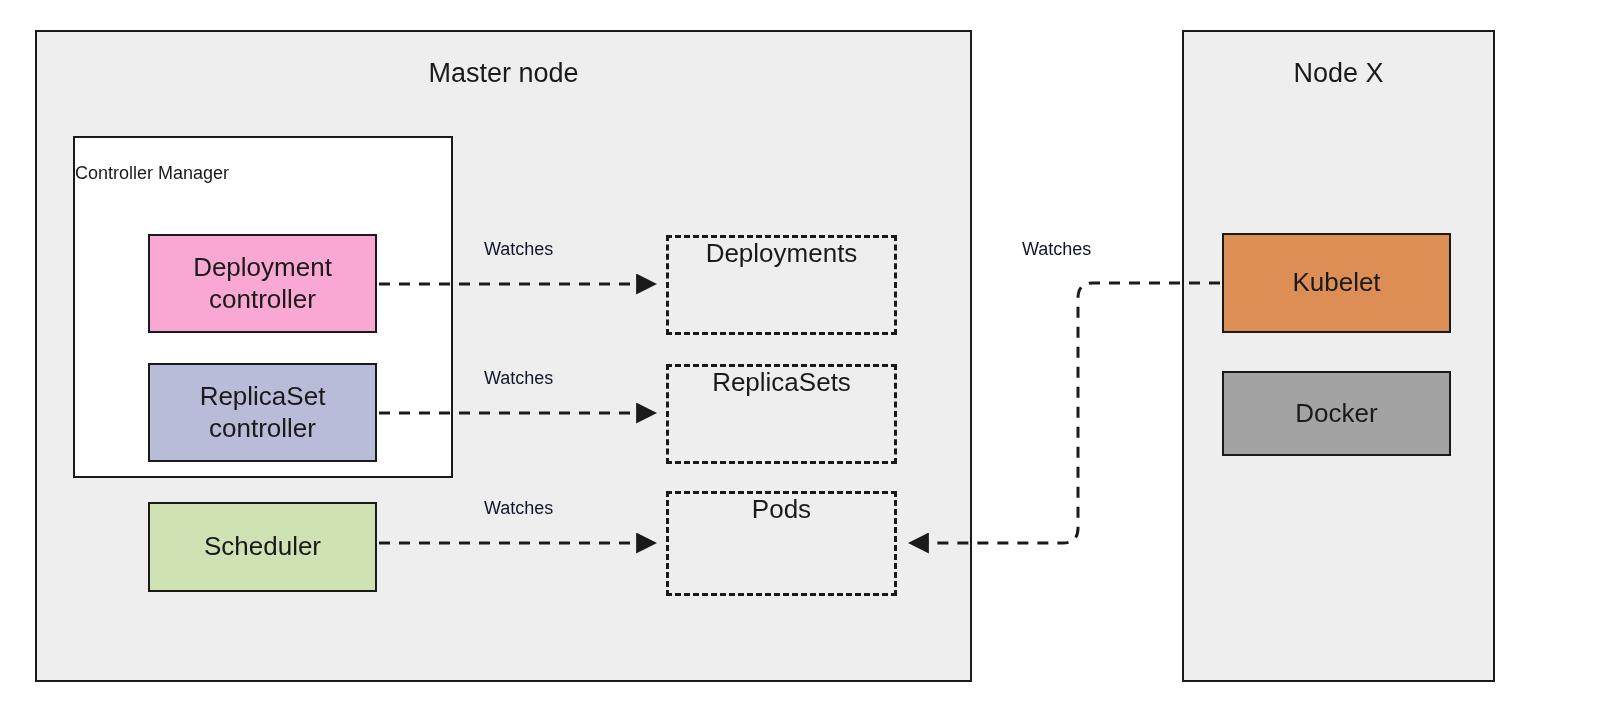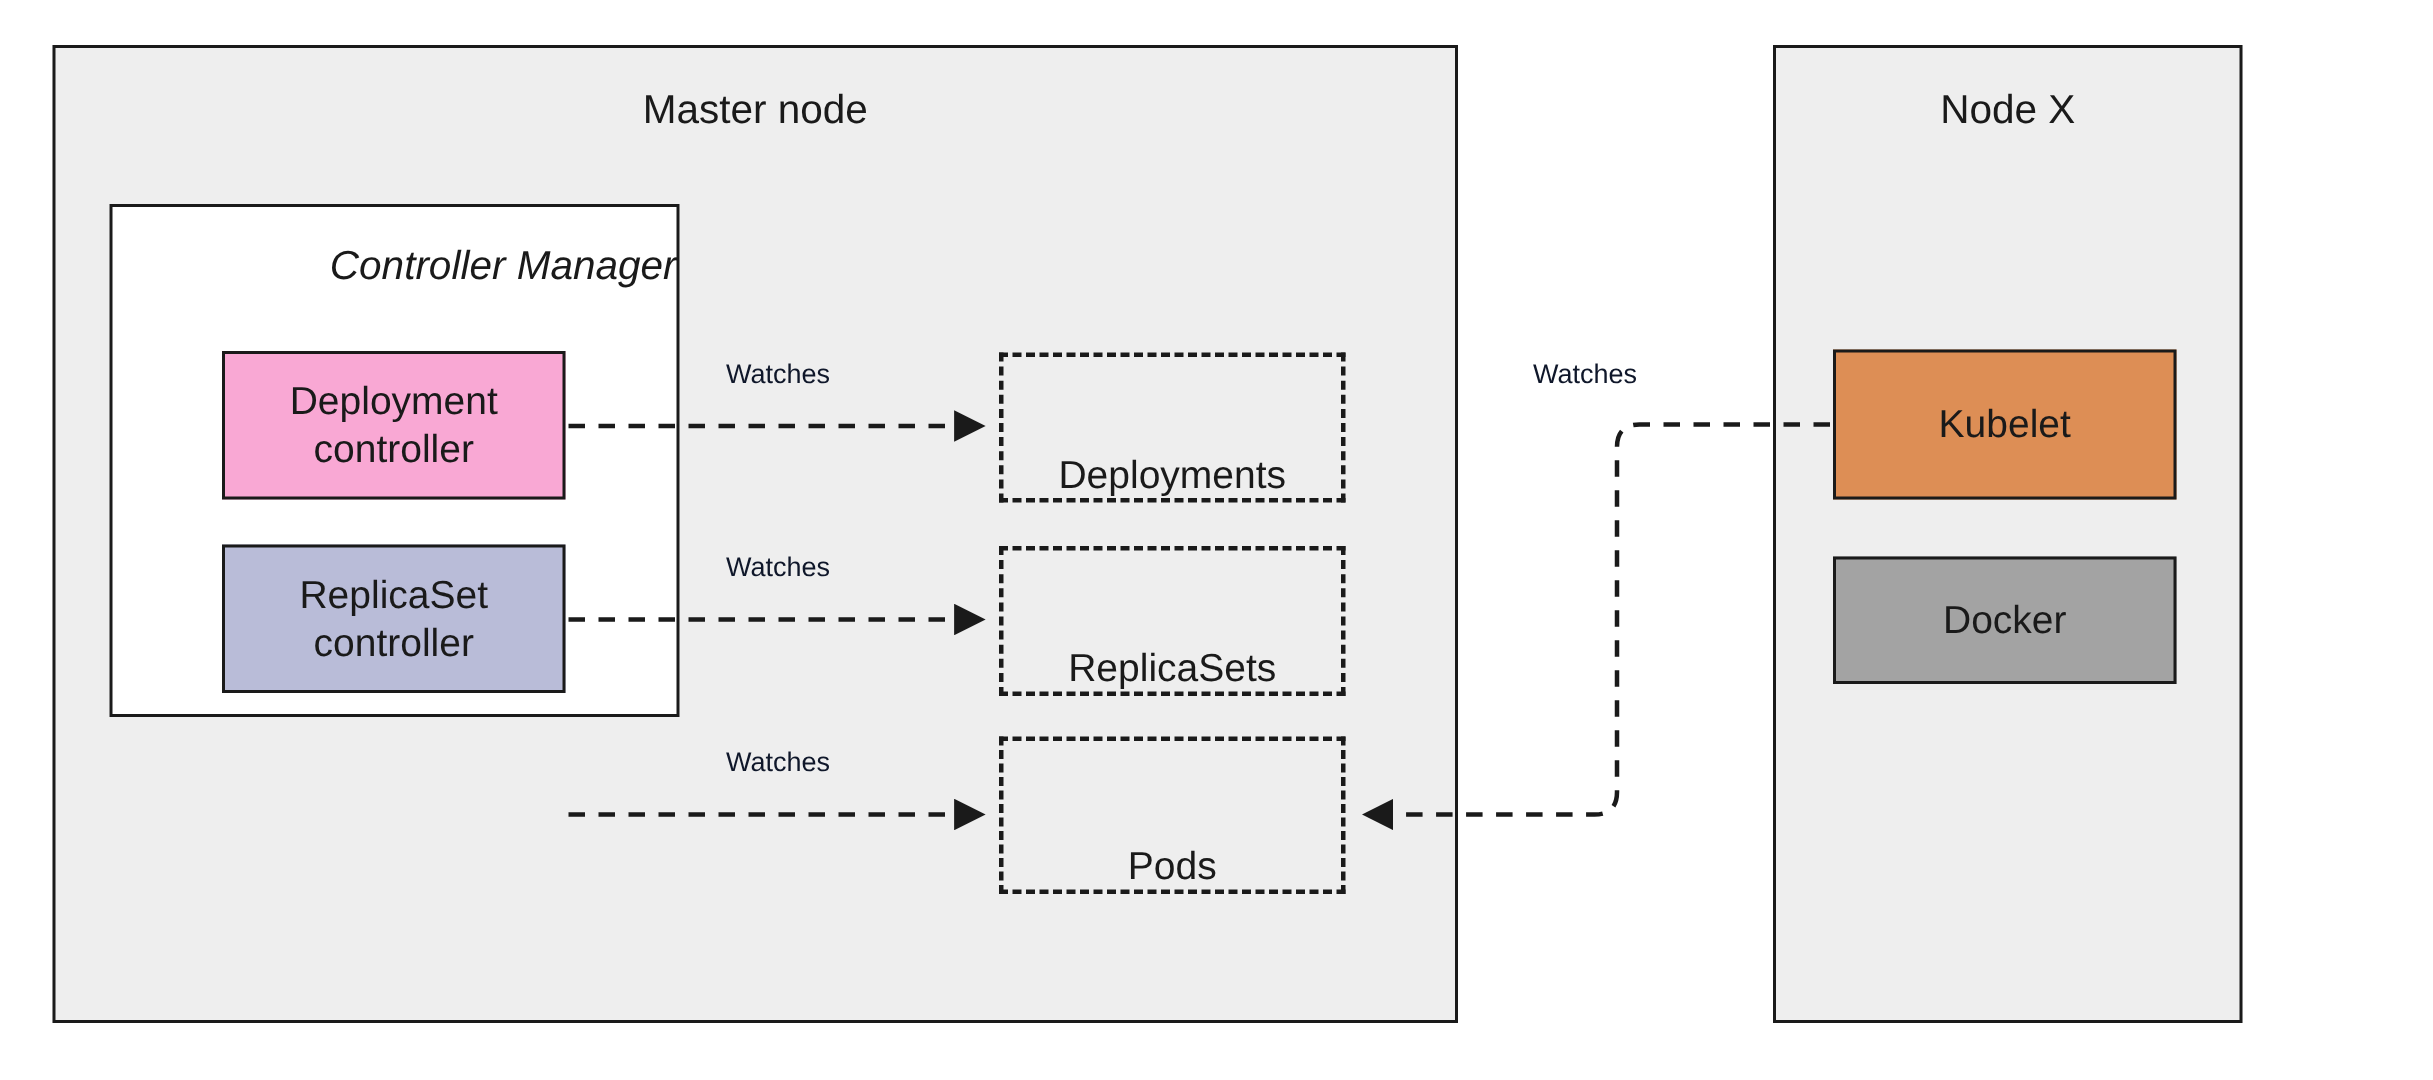--- a/index.html
+++ b/index.html
@@ -35,46 +35,45 @@
   }
 
   
   .subpanel {
     background: #ffffff;
     border: 2px solid #1a1a1a;
   }
   .subpanel-title {
     position: absolute;
     left: 0; right: 0;
-    text-align: right;
-    font-size: 27px;
+    text-align: left;
+    font-size: 18px;
     color: #1a1a1a;
     line-height: 1;
-    font-style: italic;
   }
 
   
   .node-box {
     border: 2px solid #1a1a1a;
     display: flex;
     align-items: center;
     justify-content: center;
     text-align: center;
     font-size: 26px;
     color: #1a1a1a;
     line-height: 1.22;
     padding: 2px 4px;
   }
 
   
   .dashed-box {
     border: 3px dashed #1a1a1a;
     background: transparent;
     display: flex;
-    align-items: flex-end;
+    align-items: flex-start;
     justify-content: center;
     text-align: center;
     font-size: 26px;
     color: #1a1a1a;
   }
 
   
   .edge-label {
     position: absolute;
     font-size: 18px;
@@ -115,20 +114,23 @@
     </div>
   </div>
 
   <div class="abs node-box" style="left:148px; top:363px; width:229px; height:99px; background:#b9bcd8;">
     <div>
       <span>ReplicaSet</span><br>
       <span>controller</span>
     </div>
   </div>
 
+  <div class="abs node-box" style="left:148px; top:502px; width:229px; height:90px; background:#cfe2b3;">
+    <span>Scheduler</span>
+  </div>
 
 
   <div class="abs dashed-box" style="left:666px; top:235px; width:231px; height:100px;">
     <span>Deployments</span>
   </div>
 
   <div class="abs dashed-box" style="left:666px; top:364px; width:231px; height:100px;">
     <span>ReplicaSets</span>
   </div>
 

